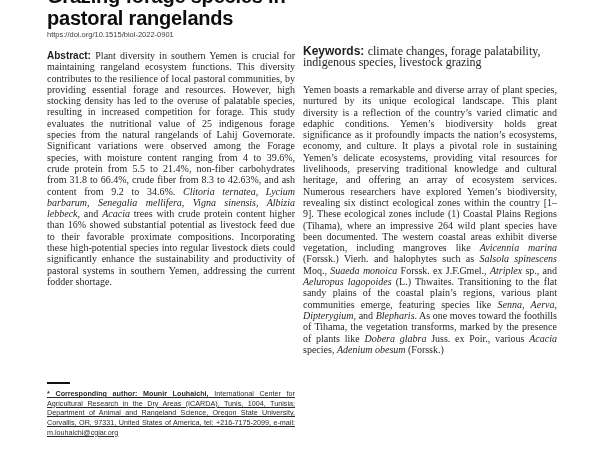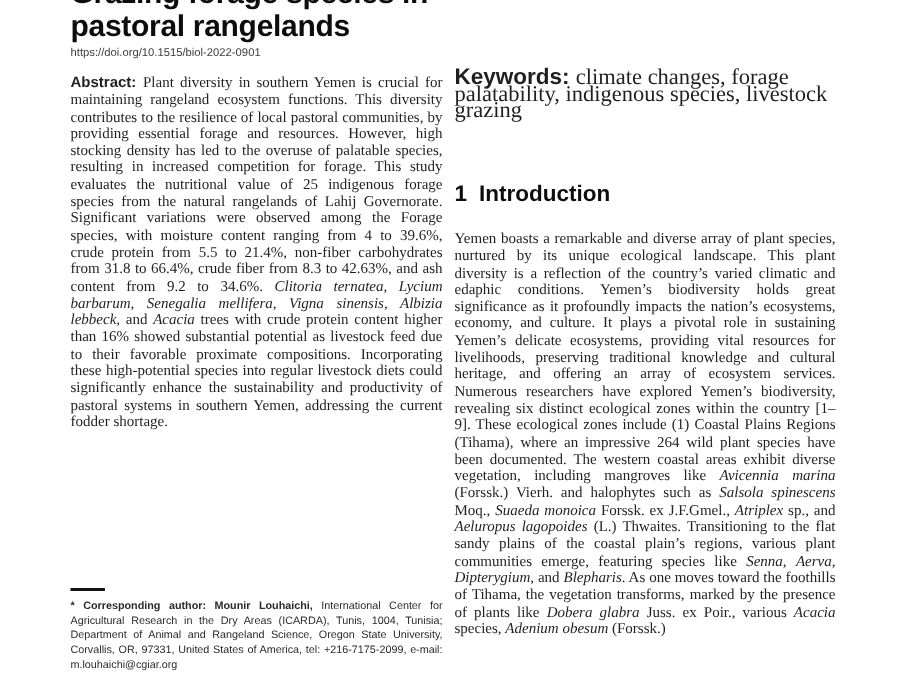--- a/index.html
+++ b/index.html
@@ -57,21 +57,21 @@
     margin: 0;
     font-size: 10px;
     line-height: 11.3px;
     text-align: justify;
     color: #1f1f1f;
   }
   .abstract { margin-top: 10px; }
 
   .keywords {
     margin-top: 46px;
-    font-size: 15px;
+    font-size: 12px;
     line-height: 11px;
     text-align: left;
     color: #1f1f1f;
   }
 
   .section-heading {
     margin: 42px 0 0 0;
     font-family: "Liberation Sans", sans-serif;
     font-weight: 700;
     font-size: 15px;
@@ -79,27 +79,28 @@
     color: #0d0d0d;
   }
   .section-heading .h-num { margin-right: 8px; }
 
   .intro { margin-top: 16px; }
 
   
   .footnote {
     position: absolute;
     left: 47px;
-    top: 392px;
+    top: 382px;
     width: 248px;
     font-family: "Liberation Sans", sans-serif;
     font-size: 7.2px;
     line-height: 9.7px;
     text-align: justify;
     color: #2a2a2a;
+    text-decoration: underline;
   }
   .fn-rule {
     width: 23px;
     height: 2px;
     background: #111;
     margin-bottom: 5px;
   }
   .fn-text { margin: 0; }
 
   
@@ -116,22 +117,19 @@
 
 <section class="col-left">
   <div class="meta">
     <span class="doi">https://doi.org/10.1515/biol-2022-0901</span>
   </div>
   <p class="body-par abstract"><span class="b">Abstract: </span><span>Plant diversity in southern Yemen is crucial for maintaining rangeland ecosystem functions. This diversity contributes to the resilience of local pastoral communities, by providing essential forage and resources. However, high stocking density has led to the overuse of palatable species, resulting in increased competition for forage. This study evaluates the nutritional value of 25 indigenous forage species from the natural rangelands of Lahij Governorate. Significant variations were observed among the Forage species, with moisture content ranging from 4 to 39.6%, crude protein from 5.5 to 21.4%, non-fiber carbohydrates from 31.8 to 66.4%, crude fiber from 8.3 to 42.63%, and ash content from 9.2 to 34.6%. </span><span class="i">Clitoria ternatea, Lycium barbarum, Senegalia mellifera, Vigna sinensis, Albizia lebbeck,</span><span> and </span><span class="i">Acacia</span><span> trees with crude protein content higher than 16% showed substantial potential as livestock feed due to their favorable proximate compositions. Incorporating these high-potential species into regular livestock diets could significantly enhance the sustainability and productivity of pastoral systems in southern Yemen, addressing the current fodder shortage.</span></p>
 </section>
 
 <section class="col-right">
   <p class="keywords"><span class="b">Keywords: </span><span>climate changes, forage palatability, indigenous species, livestock grazing</span></p>
-  <h2 class="section-heading">
-    <span class="h-num">1</span><span>Introduction</span>
-  </h2>
   <p class="body-par intro"><span>Yemen boasts a remarkable and diverse array of plant species, nurtured by its unique ecological landscape. This plant diversity is a reflection of the country’s varied climatic and edaphic conditions. Yemen’s biodiversity holds great significance as it profoundly impacts the nation’s ecosystems, economy, and culture. It plays a pivotal role in sustaining Yemen’s delicate ecosystems, providing vital resources for livelihoods, preserving traditional knowledge and cultural heritage, and offering an array of ecosystem services. Numerous researchers have explored Yemen’s biodiversity, revealing six distinct ecological zones within the country [1–9]. These ecological zones include (1) Coastal Plains Regions (Tihama), where an impressive 264 wild plant species have been documented. The western coastal areas exhibit diverse vegetation, including mangroves like </span><span class="i">Avicennia marina</span><span> (Forssk.) Vierh. and halophytes such as </span><span class="i">Salsola spinescens</span><span> Moq., </span><span class="i">Suaeda monoica</span><span> Forssk. ex J.F.Gmel., </span><span class="i">Atriplex</span><span> sp., and </span><span class="i">Aeluropus lagopoides</span><span> (L.) Thwaites. Transitioning to the flat sandy plains of the coastal plain’s regions, various plant communities emerge, featuring species like </span><span class="i">Senna</span><span>, </span><span class="i">Aerva</span><span>, </span><span class="i">Dipterygium</span><span>, and </span><span class="i">Blepharis</span><span>. As one moves toward the foothills of Tihama, the vegetation transforms, marked by the presence of plants like </span><span class="i">Dobera glabra</span><span> Juss. ex Poir., various </span><span class="i">Acacia</span><span> species, </span><span class="i">Adenium obesum</span><span> (Forssk.)</span></p>
 </section>
 
 <aside class="footnote">
   <div class="fn-rule"></div>
   <p class="fn-text"><span class="b">* Corresponding author: Mounir Louhaichi,</span><span> International Center for Agricultural Research in the Dry Areas (ICARDA), Tunis, 1004, Tunisia; Department of Animal and Rangeland Science, Oregon State University, Corvallis, OR, 97331, United States of America, tel: +216-7175-2099, e-mail: m.louhaichi@cgiar.org</span></p>
 </aside>
 
 </body></html>

